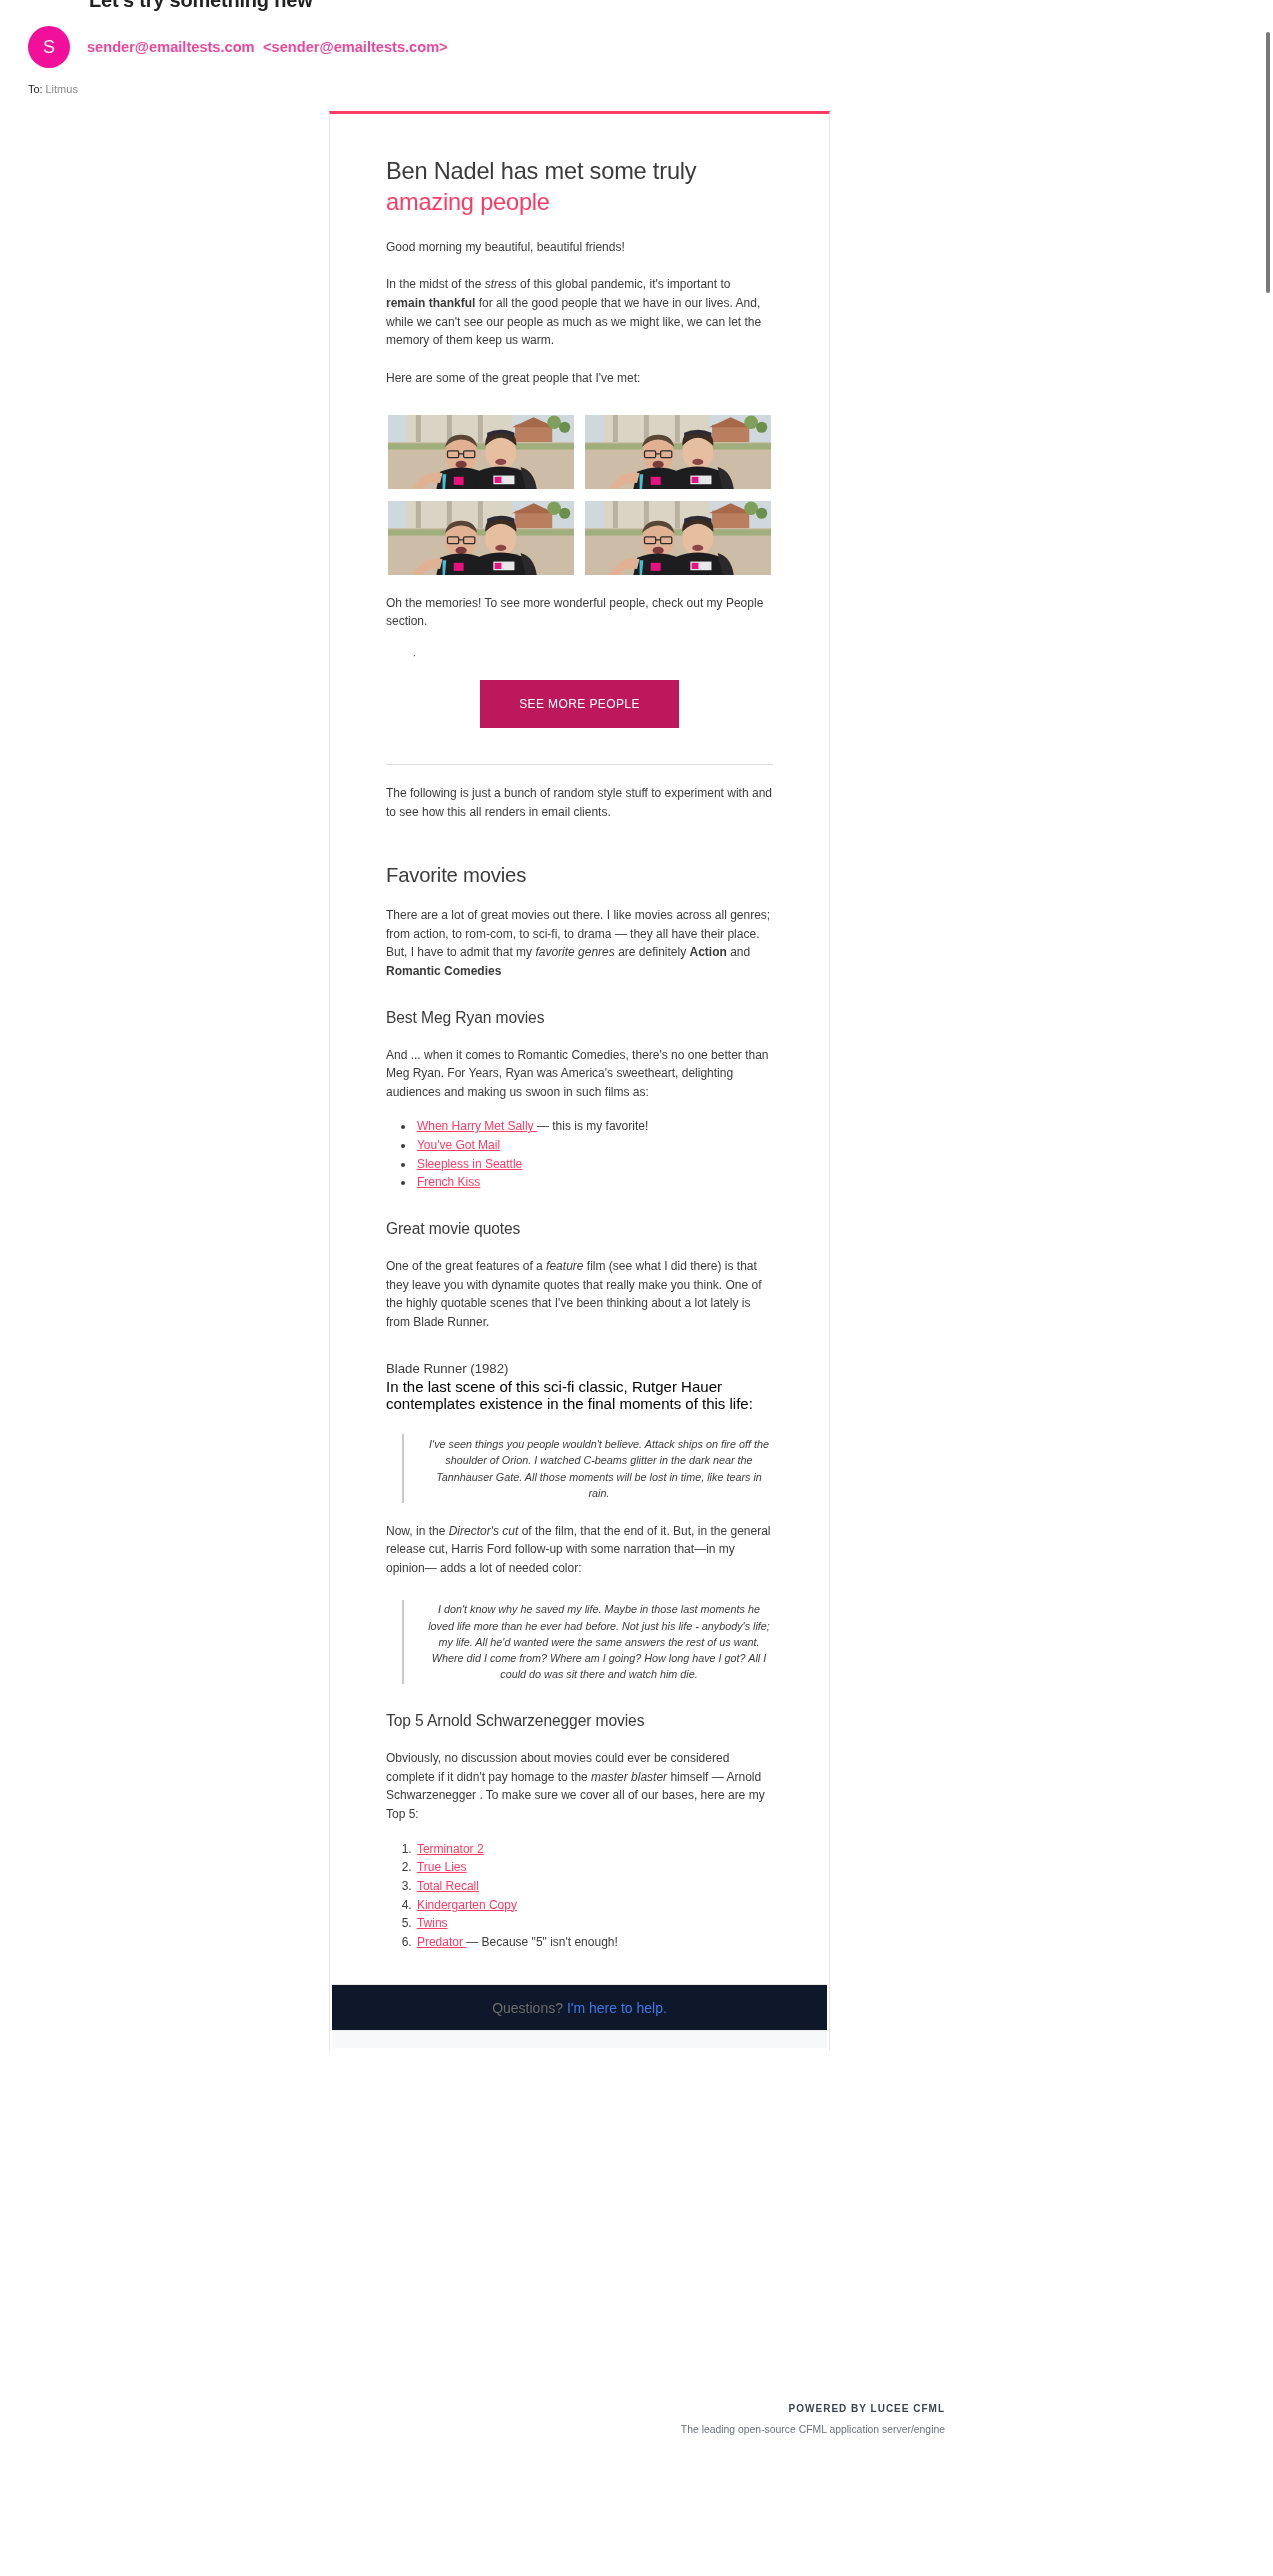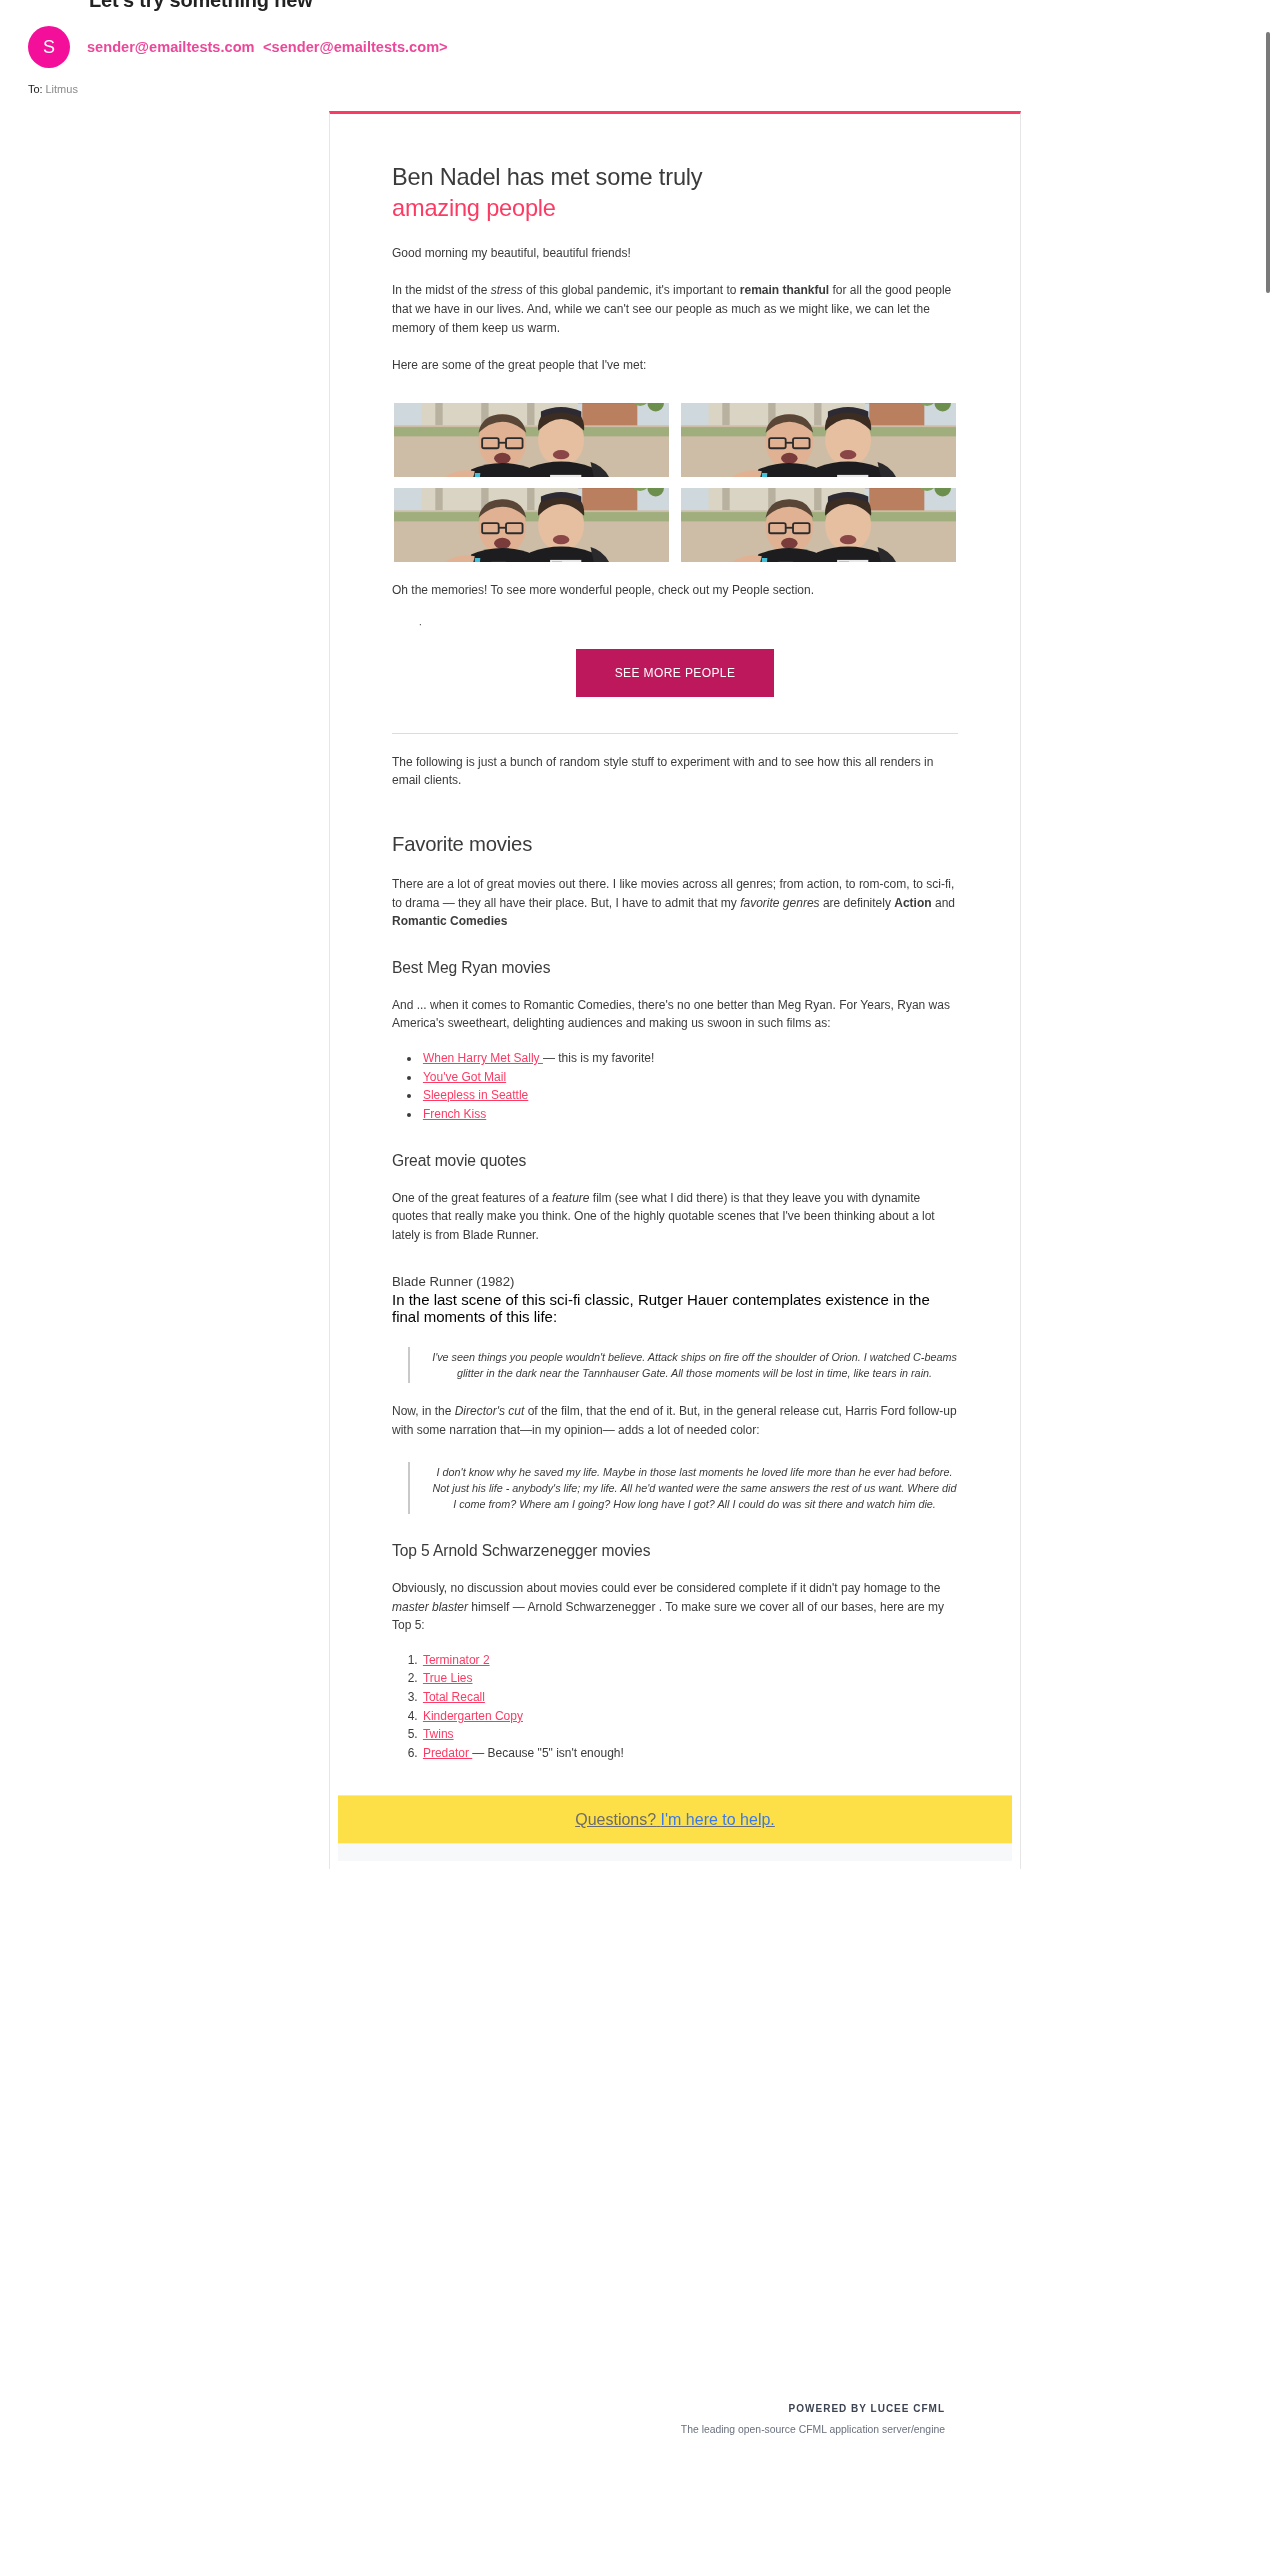--- a/index.html
+++ b/index.html
@@ -83,26 +83,26 @@
     height: 261px;
     background: #7a7a7a;
     border-radius: 1.9px;
   }
 
   
   .email-card {
     position: absolute;
     left: 329px;
     top: 111px;
-    width: 692px;
+    width: 501px;
     background: #ffffff;
     border-left: 0.9px solid #e6e6e6;
     border-right: 0.9px solid #e6e6e6;
     border-top: 3.8px solid #fb3b64;
-    padding: 8px;
+    padding: 2px;
   }
   .email-inner {
     padding: 40px 54px 0 54px;
   }
 
   h1.email-title {
     margin: 0 0 0 0;
     font-size: 23.6px;
     line-height: 1.33;
     font-weight: 400;
@@ -216,28 +216,27 @@
     font-size: 10.8px;
     font-style: italic;
     line-height: 1.5;
     color: #3b3b3b;
     text-align: center;
   }
 
   
   .questions-bar {
     margin-top: 32px;
-    background: #fde047;
+    background: #0f172a;
     border-top: 0.9px solid #e6e6e6;
     border-bottom: 0.9px solid #ededed;
     text-align: center;
     padding: 15px 0 14px 0;
-    font-size: 16px;
+    font-size: 14px;
     color: #6c6c6c;
-    text-decoration: underline;
   }
   .questions-bar a { color: #3b79e8; text-decoration: none; }
   .questions-pad {
     background: #f7f8fa;
     height: 17px;
   }
   .brand-footer {
     position: absolute;
     left: 329px;
     top: 2403px;

